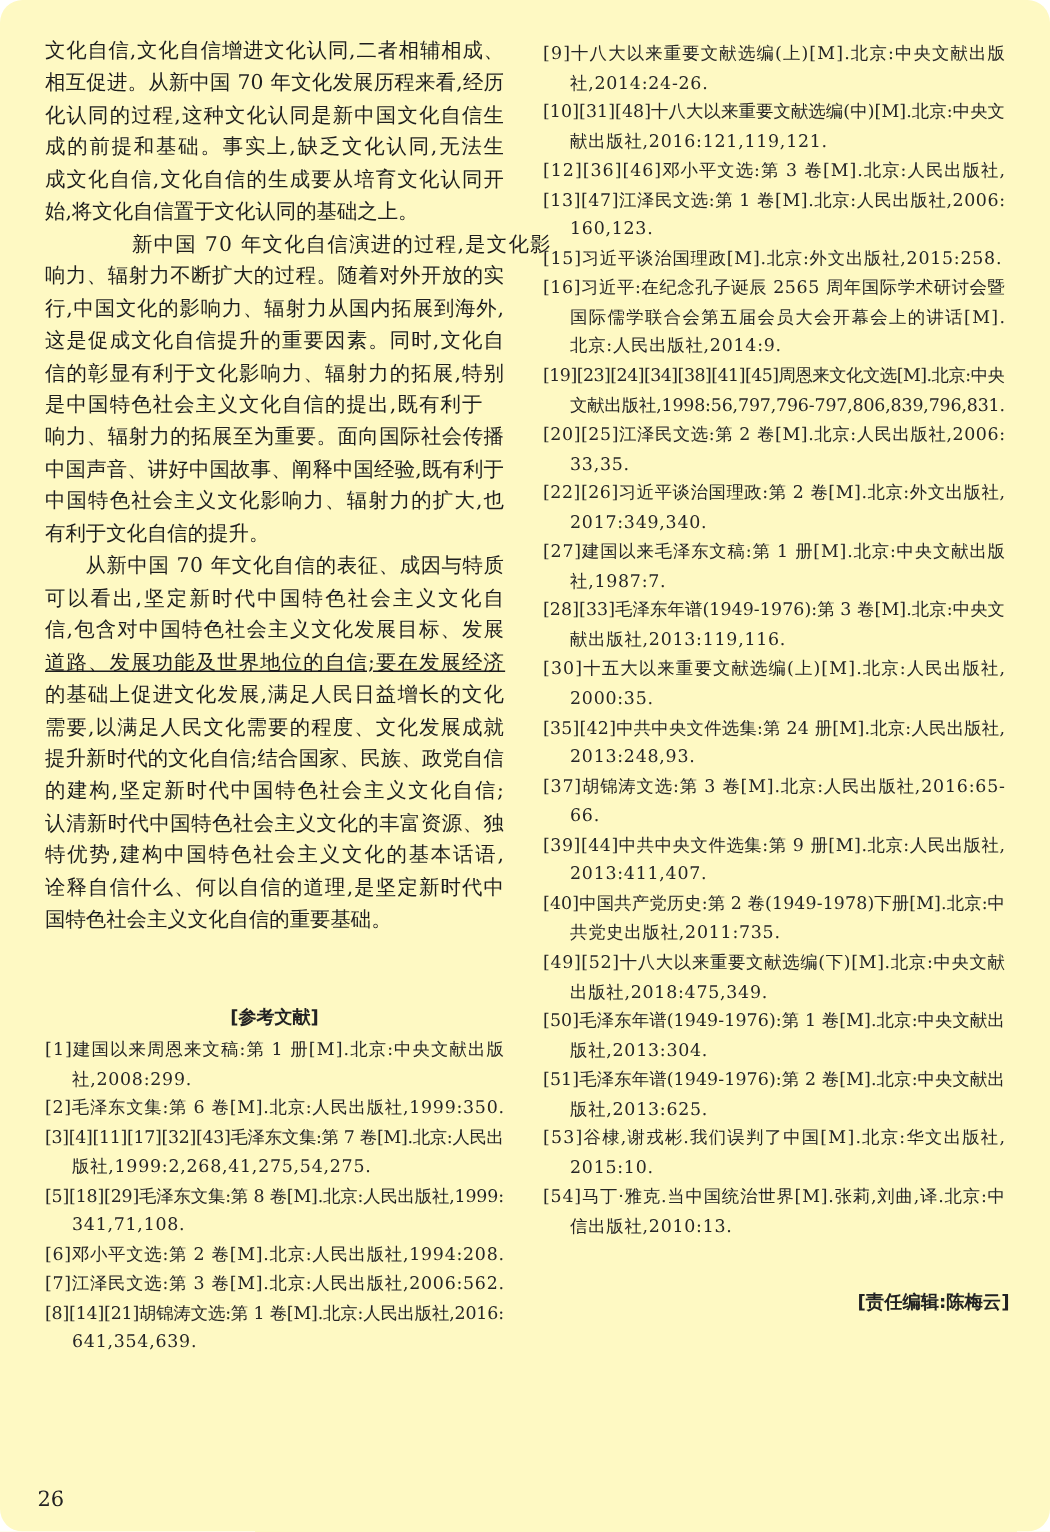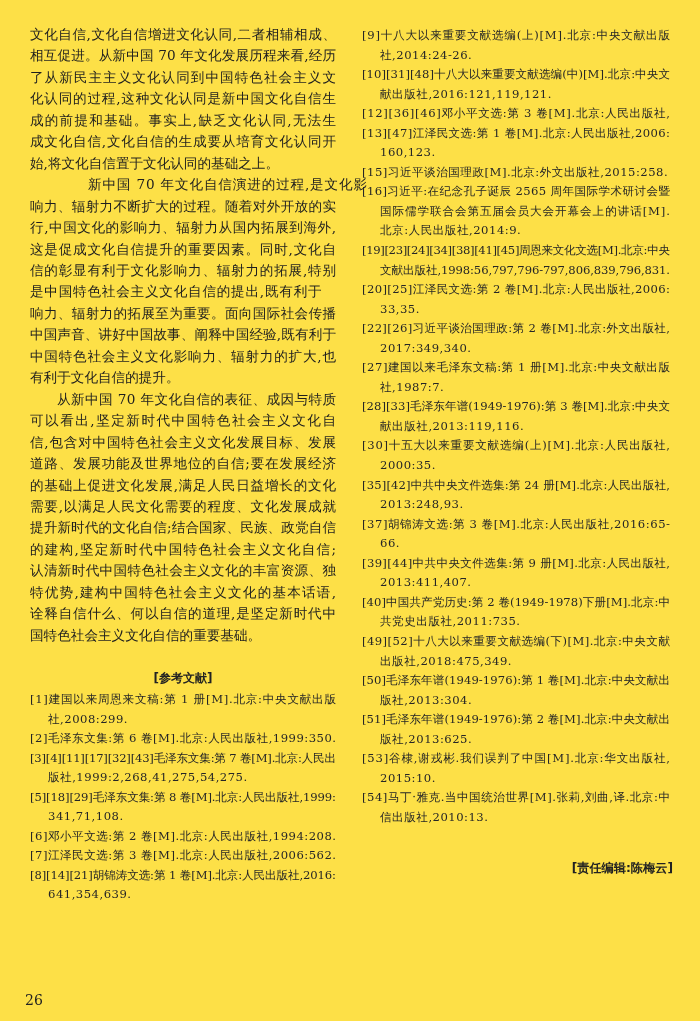--- a/index.html
+++ b/index.html
@@ -1,23 +1,24 @@
 <!DOCTYPE html>
 <html><head>
   <meta charset="utf-8">
   <style>
     html, body { margin: 0; padding: 0; background: #ffffff; }
     .page {
       position: relative;
       width: 700px;
       height: 1021px;
-      background: #fde047;
+      background: #fef9c3;
       color: #1e1e1e;
       overflow: hidden;
       font-family: "DejaVu Serif", "Liberation Serif", serif;
+      border-radius: 15px;
     }
     .body-col {
       position: absolute;
       left: 30px;
       top: 24px;
       width: 306px;
       font-size: 13.6px;
       line-height: 21.46px;
     }
     .ref-heading {
@@ -70,21 +71,20 @@
   </style>
 </head>
 <body>
 
 <div class="page">
 
   <div class="body-col">
       <div>
         <div class="ln"><span class="t" style="letter-spacing: 0.539773px;">文化自信,文化自信增进文化认同,二者相辅相成、</span></div>
         <div class="ln"><span class="t" style="letter-spacing: 0.160807px;">相互促进。从新中国 70 年文化发展历程来看,经历</span></div>
-        <div class="ln"><span class="t" style="letter-spacing: 1.02656px;">了从新民主主义文化认同到中国特色社会主义文</span></div>
         <div class="ln"><span class="t" style="letter-spacing: 0.771577px;">化认同的过程,这种文化认同是新中国文化自信生</span></div>
         <div class="ln"><span class="t" style="letter-spacing: 1.2128px;">成的前提和基础。事实上,缺乏文化认同,无法生</span></div>
         <div class="ln"><span class="t" style="letter-spacing: 0.771577px;">成文化自信,文化自信的生成要从培育文化认同开</span></div>
         <div class="ln last"><span class="t">始,将文化自信置于文化认同的基础之上。</span></div>
       </div>
       <div>
         <div class="ln indent"><span class="t" style="letter-spacing: 0.84003px; margin-left: 31px;">新中国 70 年文化自信演进的过程,是文化影</span></div>
         <div class="ln"><span class="t" style="letter-spacing: 0.330357px;">响力、辐射力不断扩大的过程。随着对外开放的实</span></div>
         <div class="ln"><span class="t" style="letter-spacing: 0.539773px;">行,中国文化的影响力、辐射力从国内拓展到海外,</span></div>
         <div class="ln"><span class="t" style="letter-spacing: 0.771577px;">这是促成文化自信提升的重要因素。同时,文化自</span></div>
@@ -92,21 +92,21 @@
         <div class="ln"><span class="t" style="letter-spacing: 0.771577px;">是中国特色社会主义文化自信的提出,既有利于</span></div>
         <div class="ln"><span class="t" style="letter-spacing: 0.330357px;">响力、辐射力的拓展至为重要。面向国际社会传播</span></div>
         <div class="ln"><span class="t" style="letter-spacing: 0.118608px; margin-top: 47px;">中国声音、讲好中国故事、阐释中国经验,既有利于</span></div>
         <div class="ln"><span class="t" style="letter-spacing: 0.771577px;">中国特色社会主义文化影响力、辐射力的扩大,也</span></div>
         <div class="ln last"><span class="t">有利于文化自信的提升。</span></div>
       </div>
       <div>
         <div class="ln indent"><span class="t" style="letter-spacing: 0.398065px;">从新中国 70 年文化自信的表征、成因与特质</span></div>
         <div class="ln"><span class="t" style="letter-spacing: 1.48984px;">可以看出,坚定新时代中国特色社会主义文化自</span></div>
         <div class="ln"><span class="t" style="letter-spacing: 0.771577px;">信,包含对中国特色社会主义文化发展目标、发展</span></div>
-        <div class="ln"><span class="t" style="letter-spacing: 0.758929px;">道路、发展功能及世界地位的自信;要在发展经济</span></div>
+        <div class="ln"><span class="t" style="letter-spacing: 0.758929px; text-decoration: underline;">道路、发展功能及世界地位的自信;要在发展经济</span></div>
         <div class="ln"><span class="t" style="letter-spacing: 0.771577px;">的基础上促进文化发展,满足人民日益增长的文化</span></div>
         <div class="ln"><span class="t" style="letter-spacing: 0.771577px;">需要,以满足人民文化需要的程度、文化发展成就</span></div>
         <div class="ln"><span class="t" style="letter-spacing: 0.106534px;">提升新时代的文化自信;结合国家、民族、政党自信</span></div>
         <div class="ln"><span class="t" style="letter-spacing: 1.20089px;">的建构,坚定新时代中国特色社会主义文化自信;</span></div>
         <div class="ln"><span class="t" style="letter-spacing: 0.330357px;">认清新时代中国特色社会主义文化的丰富资源、独</span></div>
         <div class="ln"><span class="t" style="letter-spacing: 1.2128px;">特优势,建构中国特色社会主义文化的基本话语,</span></div>
         <div class="ln"><span class="t" style="letter-spacing: 0.771577px;">诠释自信什么、何以自信的道理,是坚定新时代中</span></div>
         <div class="ln last"><span class="t">国特色社会主义文化自信的重要基础。</span></div>
       </div>
     </div>

